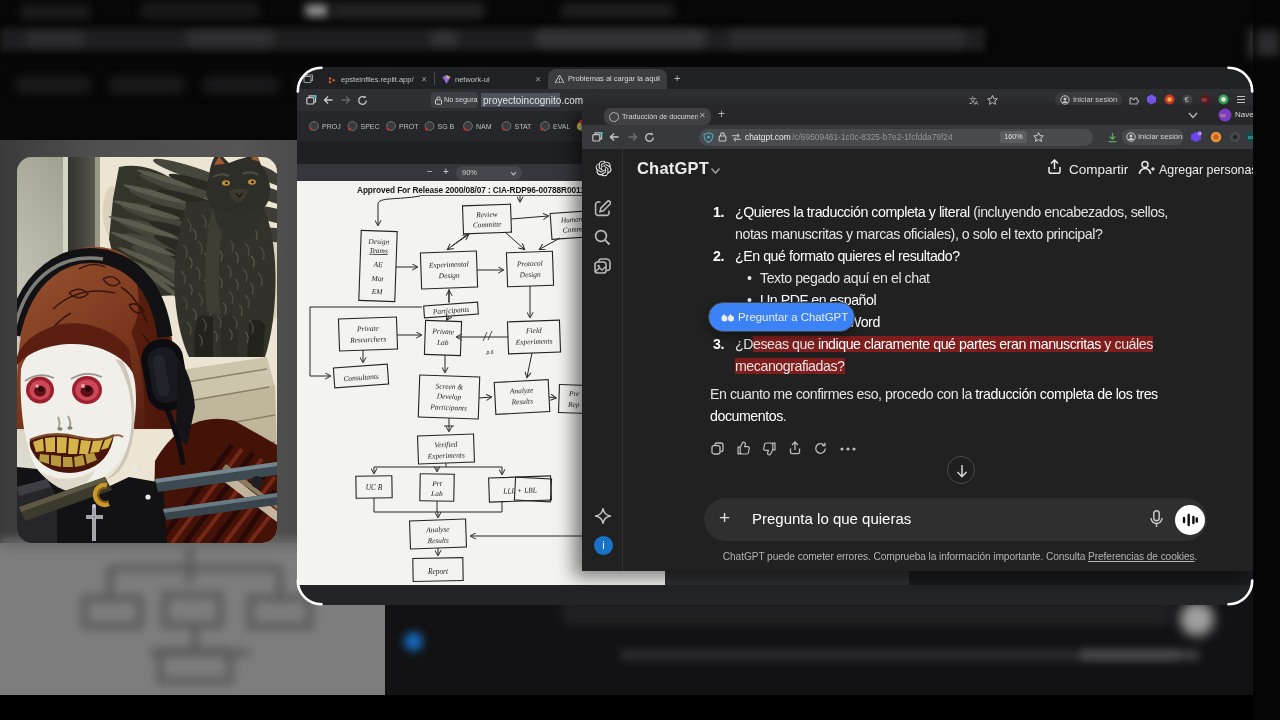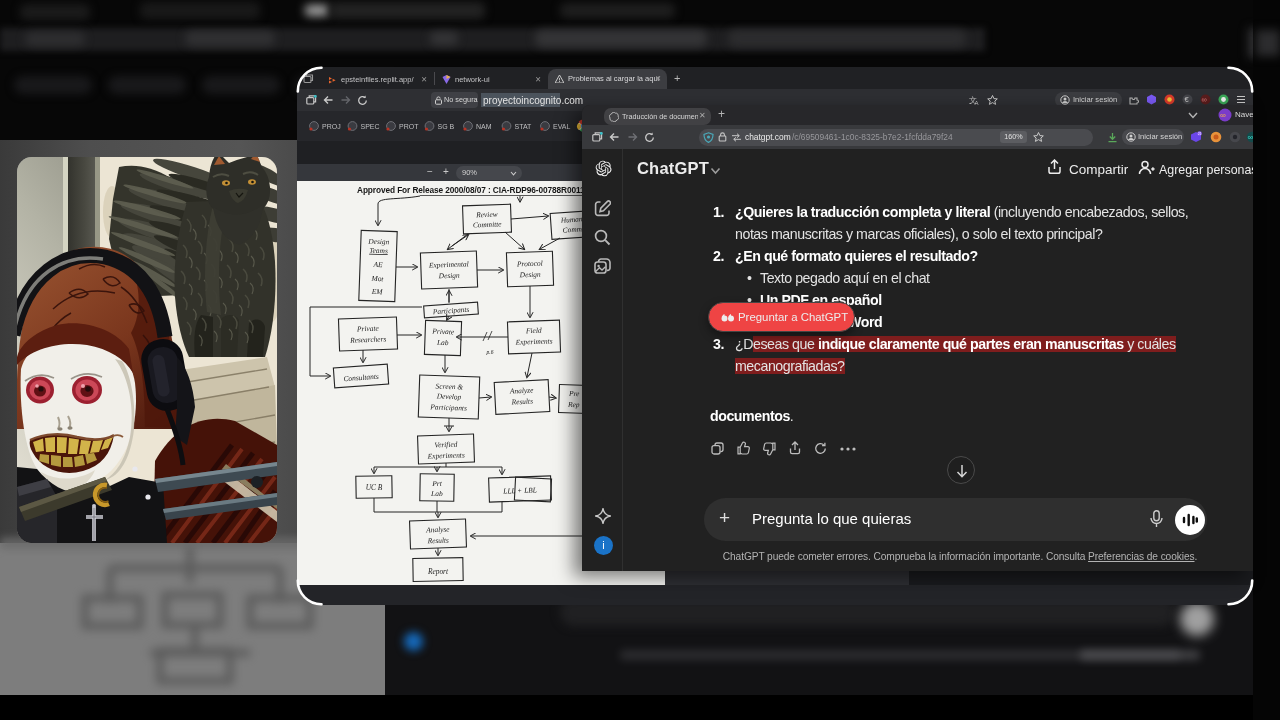--- a/index.html
+++ b/index.html
@@ -1,21 +1,21 @@
 <!DOCTYPE html>
 <html><head>
 <meta charset="utf-8">
 <style>
   * { margin:0; padding:0; box-sizing:border-box; }
   html,body { width:1280px; height:720px; overflow:hidden; background:#050505;
     font-family:"Liberation Sans", sans-serif; }
   .abs { position:absolute; }
   #stage { position:relative; width:1280px; height:720px; overflow:hidden; transform:translateZ(0); will-change:transform; }
   .msg { font-size:14.2px; color:#e3e3e3; white-space:nowrap; letter-spacing:-0.45px; }
-  .msg b { color:#fff; font-weight:700; }
+  .msg b { color:#fff; font-weight:400; }
   .msg .num { font-weight:700; color:#fff; }
   .msg .sel { background:#7f1d1d; }
 </style>
 </head>
 <body>
 <div id="stage">
 
   <div class="abs" style="left:0;top:0;width:1280px;height:140px;background:#070707;"></div>
   <div class="abs" style="left:20px;top:4px;width:70px;height:16px;background:#1b1b1b;border-radius:6px;filter:blur(4px);"></div>
   <div class="abs" style="left:140px;top:2px;width:120px;height:17px;background:#191919;border-radius:6px;filter:blur(4px);"></div>
@@ -525,23 +525,24 @@
     <div class="abs msg" style="left:131px;top:143px;"><span class="num">2.</span></div>
     <div class="abs msg" style="left:153px;top:143px;"><b>¿En qué formato quieres el resultado?</b></div>
     <div class="abs msg" style="left:165px;top:165px;">•</div>
     <div class="abs msg" style="left:178px;top:165px;">Texto pegado aquí en el chat</div>
     <div class="abs msg" style="left:165px;top:187px;">•</div>
     <div class="abs msg" style="left:178px;top:187px;"><b>Un PDF en español</b></div>
     <div class="abs msg" style="left:266px;top:209px;"><b>Word</b></div>
     <div class="abs msg" style="left:131px;top:231px;"><span class="num">3.</span></div>
     <div class="abs msg" style="left:153px;top:231px;">¿D<span class="sel">eseas que <b>indique claramente qué partes eran manuscritas</b> y cuáles</span></div>
     <div class="abs msg" style="left:153px;top:253px;"><span class="sel">mecanografiadas?</span></div>
+    <div class="abs msg" style="left:128px;top:281px;">En cuanto me confirmes eso, procedo con la <b>traducción completa de los tres</b></div>
     <div class="abs msg" style="left:128px;top:303px;"><b>documentos</b>.</div>
 
-    <div class="abs" style="left:126px;top:197px;width:147px;height:30px;background:#ef4444;border:1px solid #454545;border-radius:15px;box-shadow:0 4px 10px rgba(0,0,0,.4);">
+    <div class="abs" style="left:126px;top:197px;width:147px;height:30px;background:#3b82f6;border:1px solid #454545;border-radius:15px;box-shadow:0 4px 10px rgba(0,0,0,.4);">
       <svg style="position:absolute;left:12px;top:9px;" width="13" height="11" viewBox="0 0 13 11">
           <path d="M0.5 6.5 a3 3 0 1 0 3-3 V2 a1.8 1.8 0 0 0-1 .4 A5 5 0 0 0 .5 6.5z M7 6.5 a3 3 0 1 0 3-3 V2 a1.8 1.8 0 0 0-1 .4 A5 5 0 0 0 7 6.5z" fill="#ececec"></path>
         </svg>
       <span style="position:absolute;left:29px;top:8px;font-size:11.4px;font-weight:500;color:#ececec;white-space:nowrap;">Preguntar a ChatGPT</span>
     </div>
 
     <svg class="abs" style="left:129px;top:337px;" width="13" height="13" viewBox="0 0 13 13">
         <rect x="1" y="3.6" width="8" height="8.4" rx="2" fill="none" stroke="#bdbdbd" stroke-width="1.3"></rect>
         <path d="M4 3.6 V3 a2 2 0 0 1 2-2 h4 a2 2 0 0 1 2 2 v4.6 a2 2 0 0 1-2 2 h-0.6" fill="none" stroke="#bdbdbd" stroke-width="1.3"></path>
       </svg>

